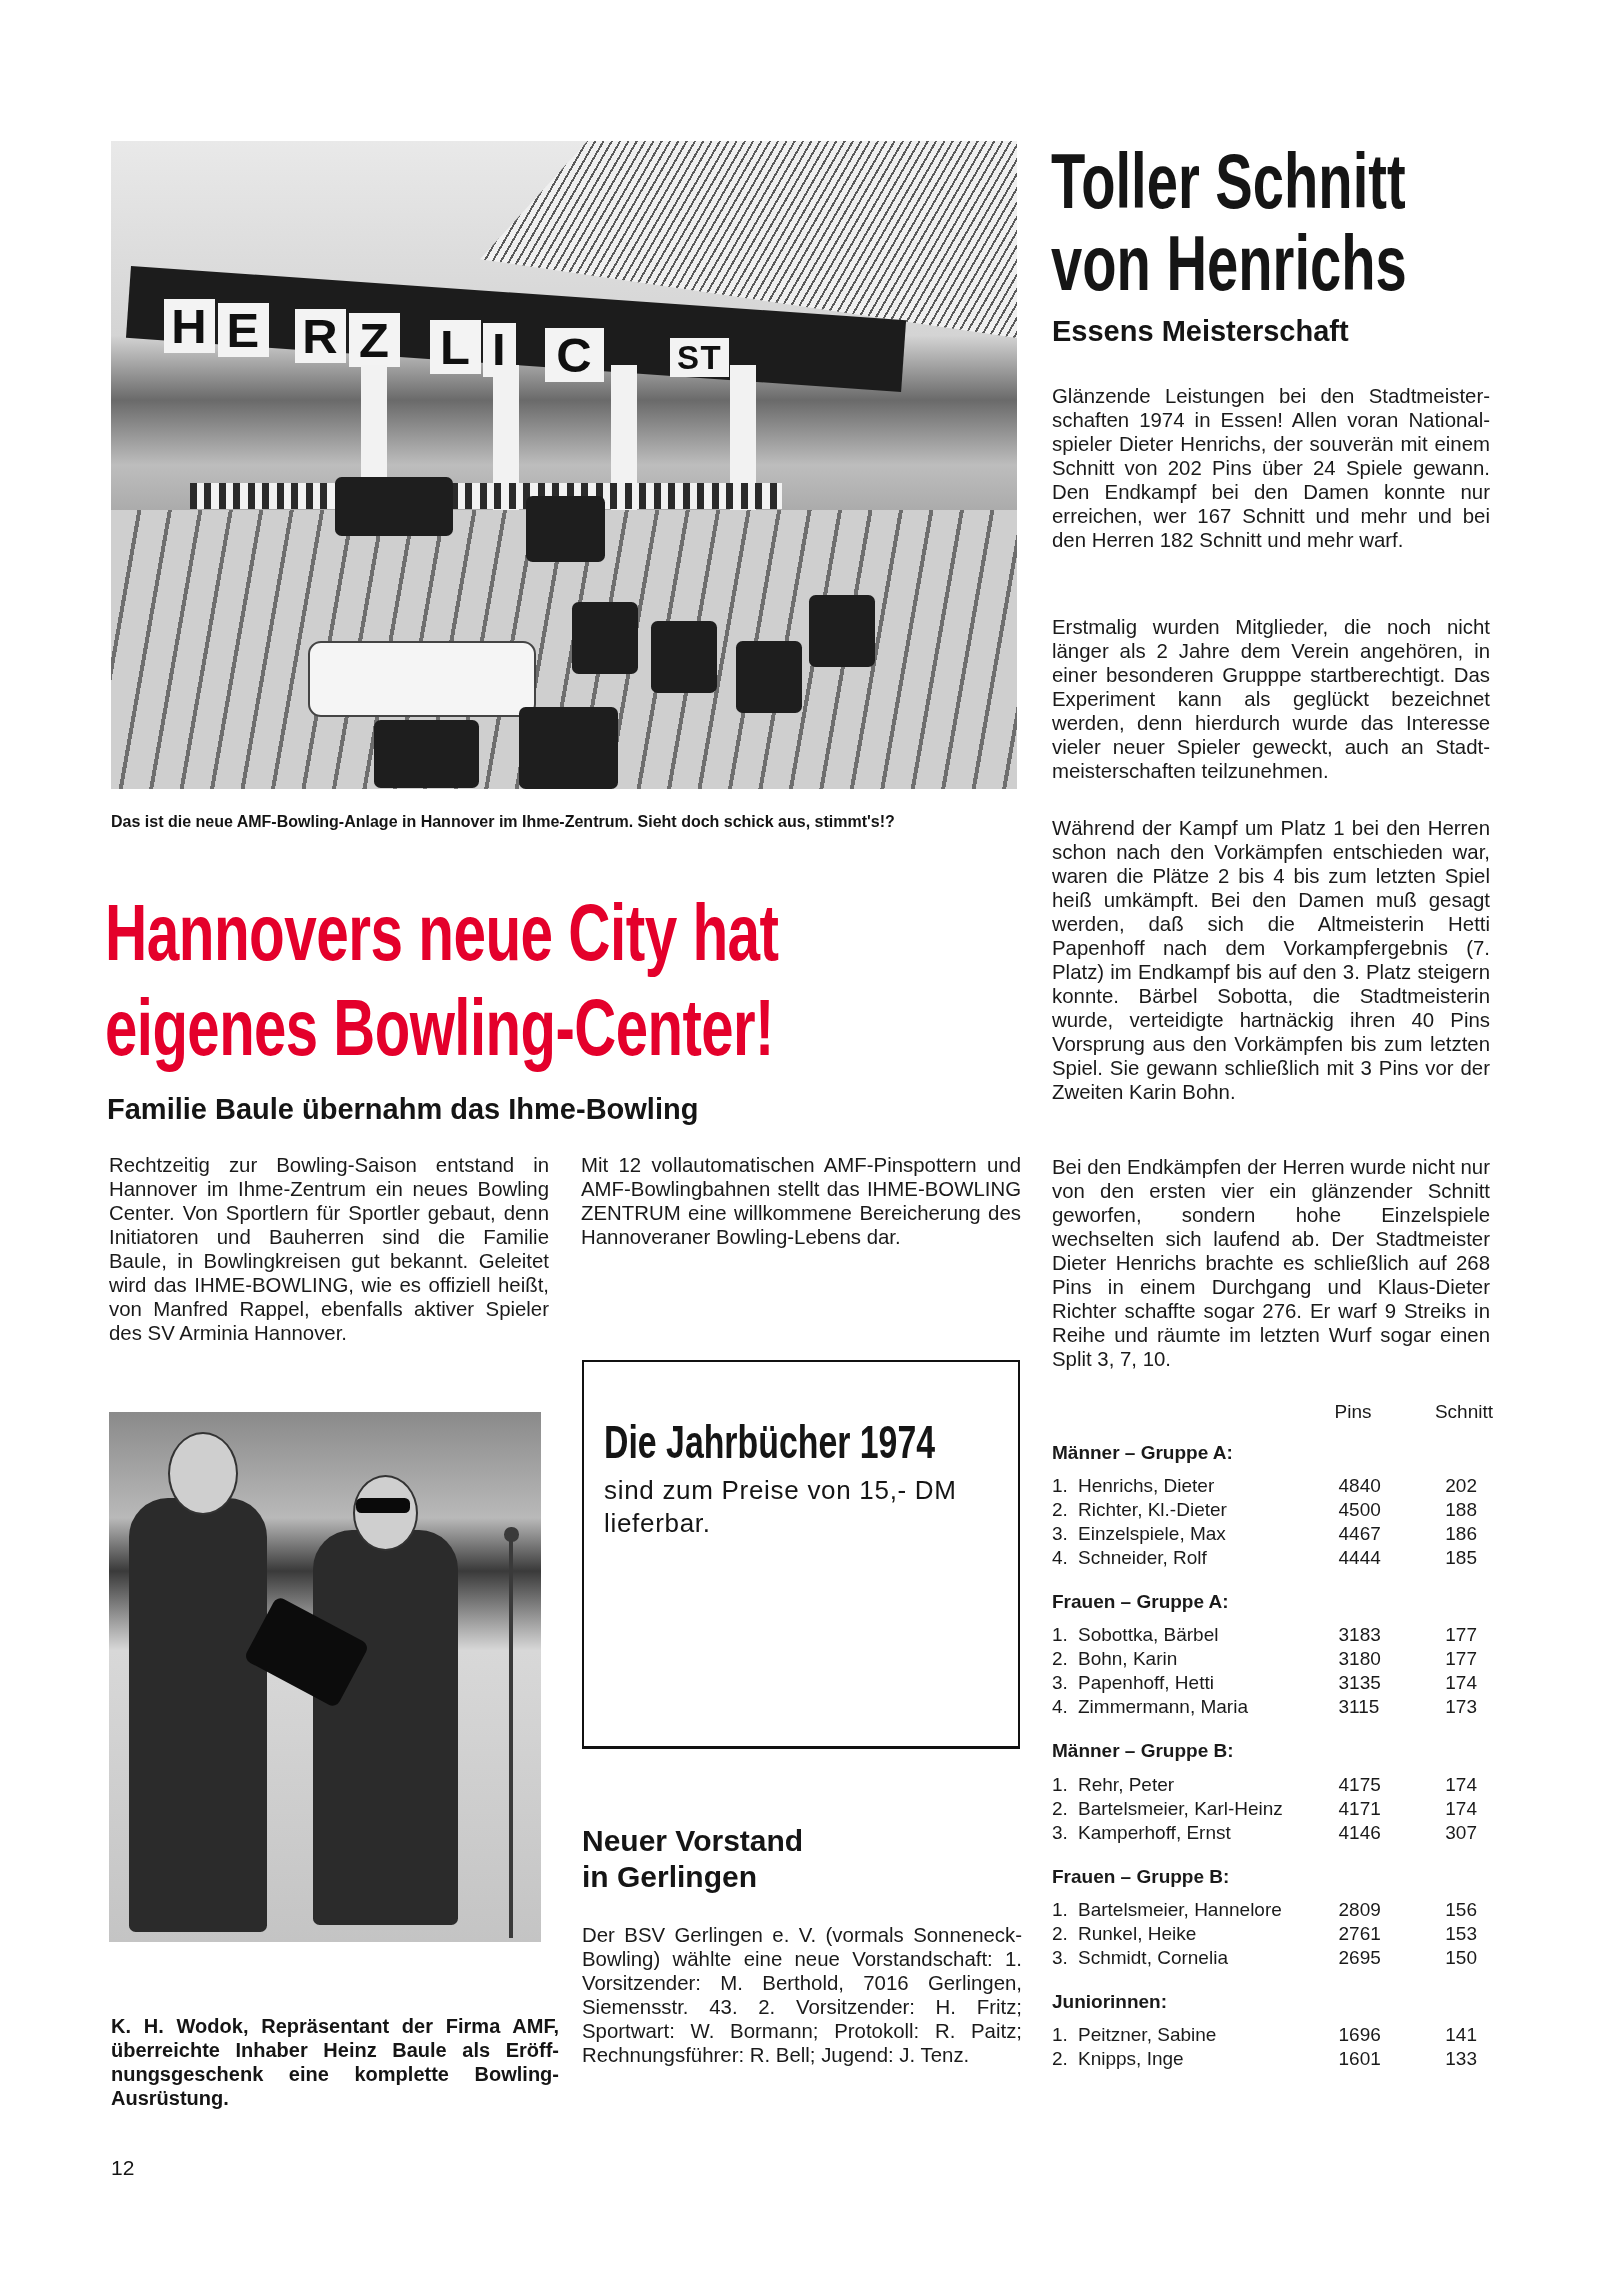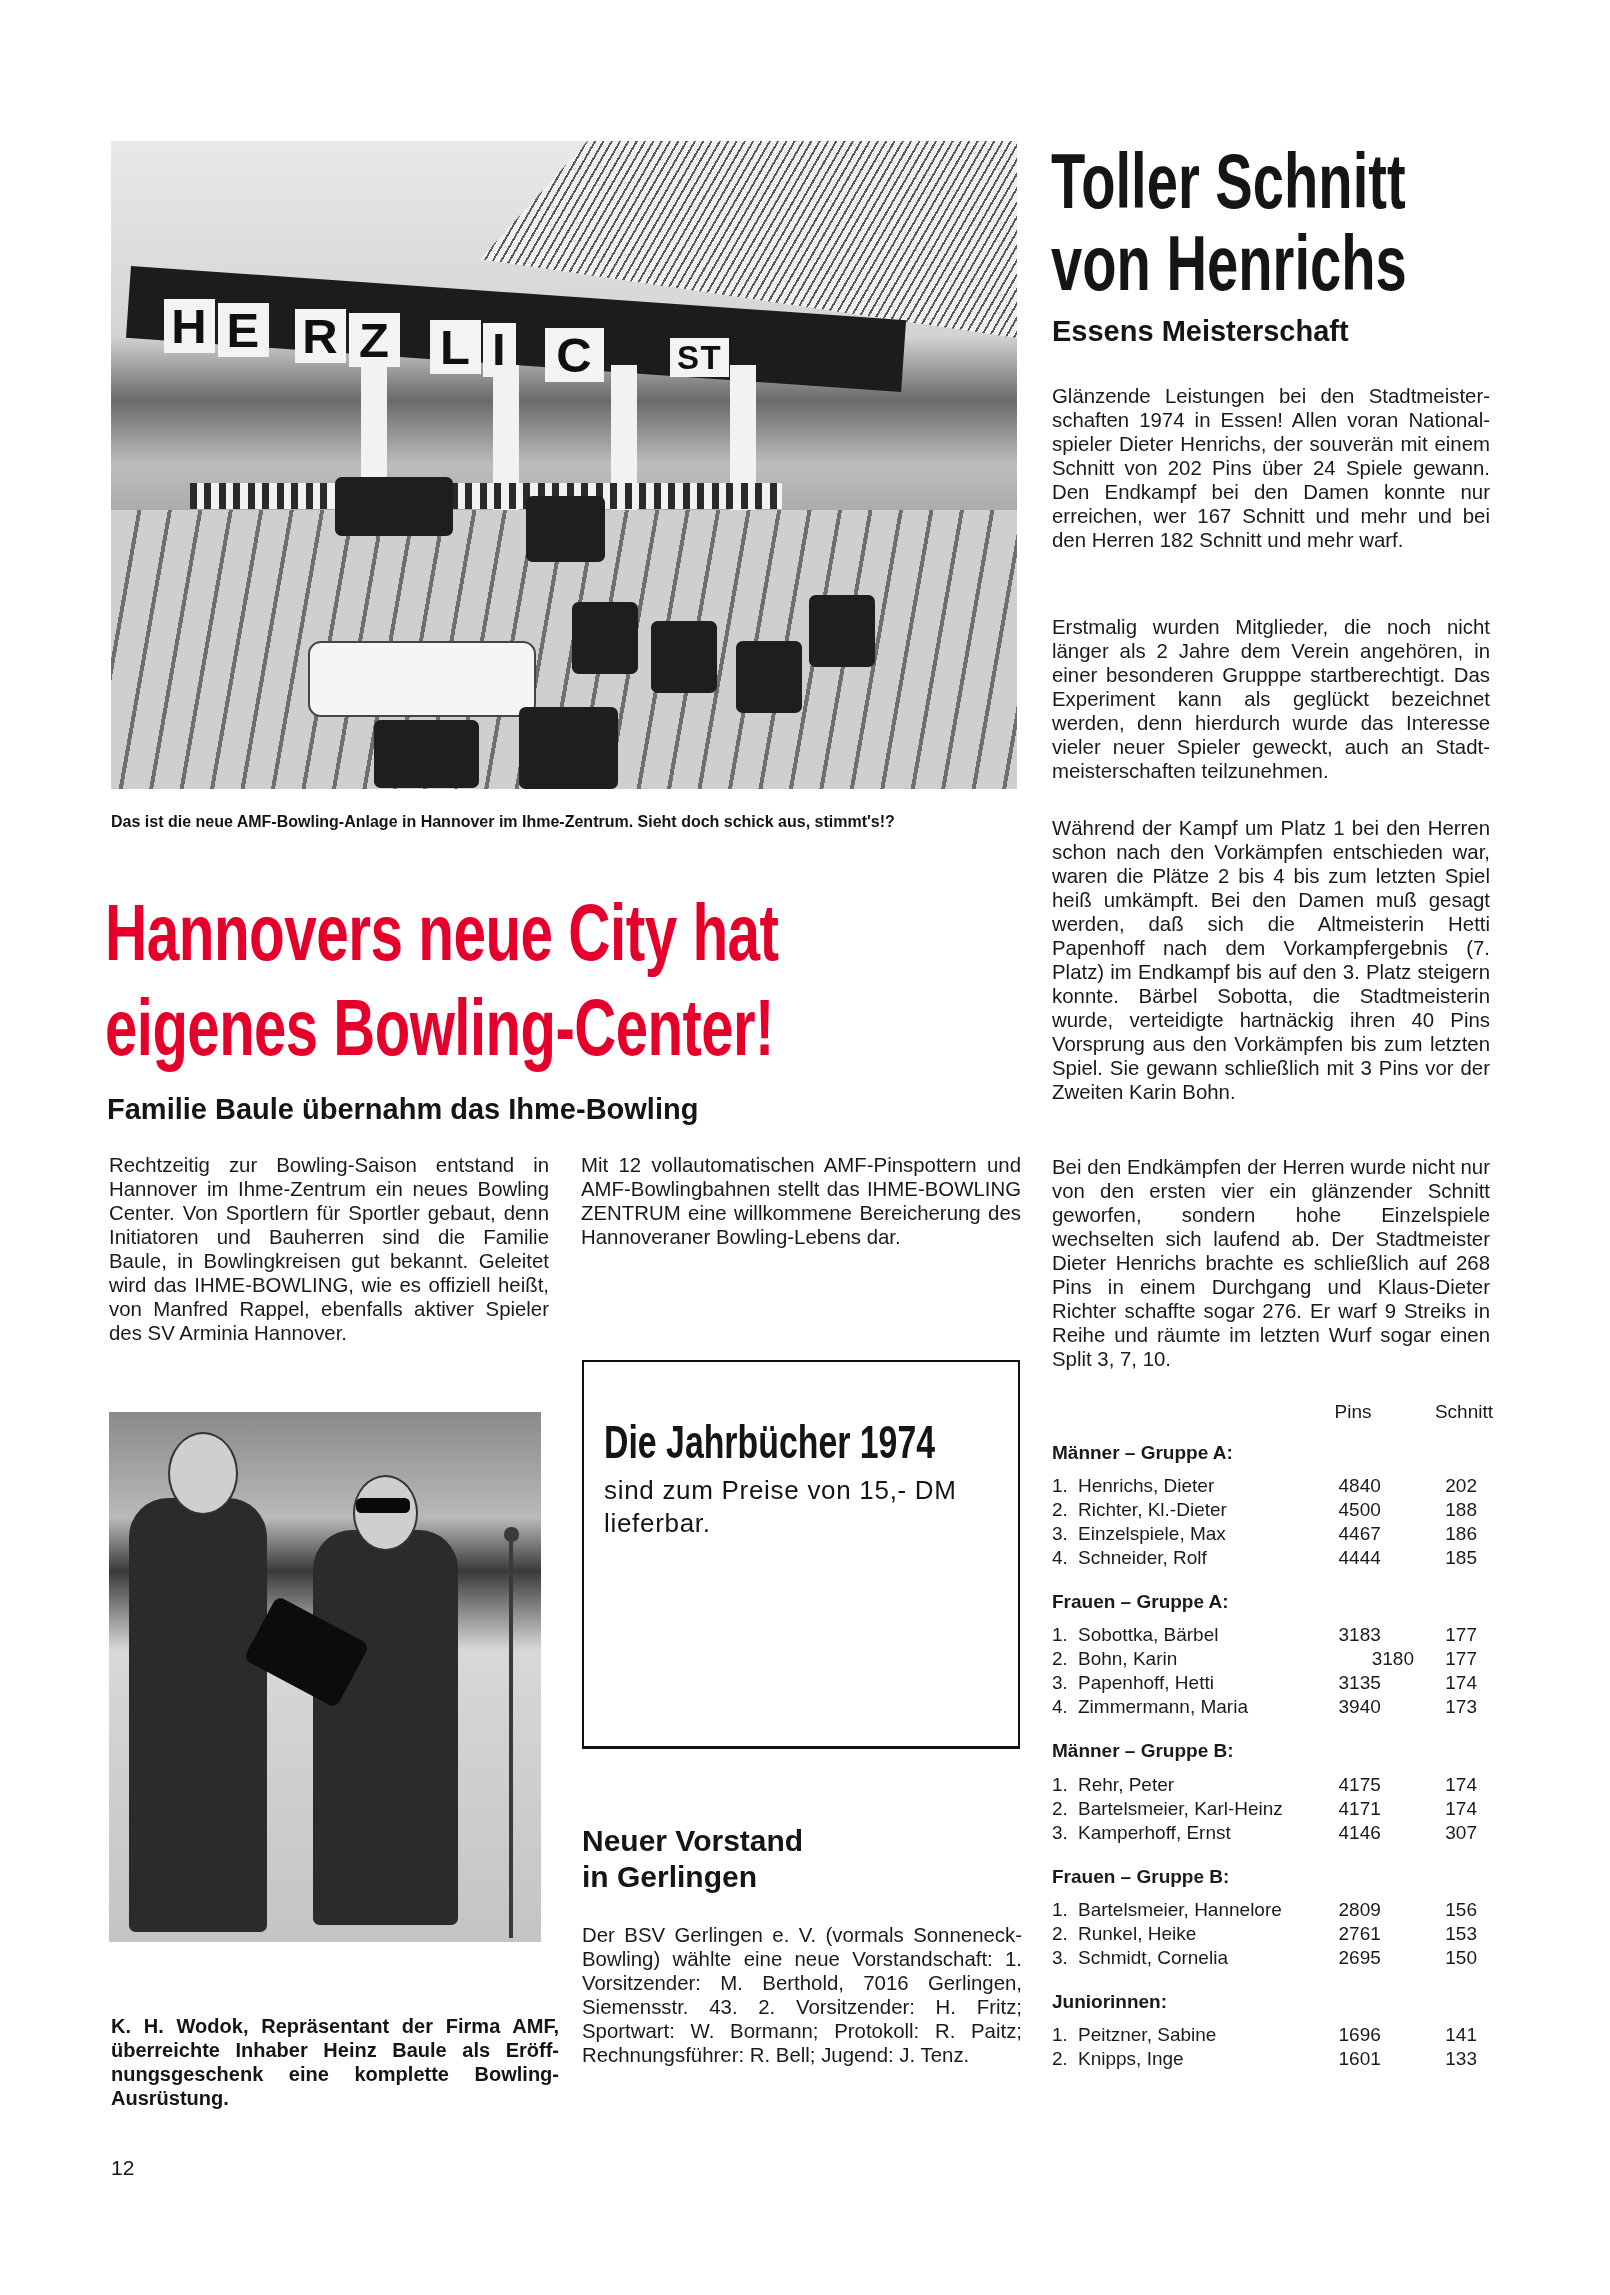--- a/index.html
+++ b/index.html
@@ -208,33 +208,33 @@
         </tr>
     <tr>
           <td>1.</td>
           <td>Sobottka, Bärbel</td>
           <td style="text-align:left;padding-left:10.5px;">3183</td>
           <td style="text-align:right;padding-right:16px;">177</td>
         </tr>
     <tr>
           <td>2.</td>
           <td>Bohn, Karin</td>
-          <td style="text-align:right;padding-left:10.5px;">3180</td>
+          <td style="text-align:left;padding-left:10.5px;">3180</td>
           <td style="text-align:right;padding-right:16px;">177</td>
         </tr>
     <tr>
           <td>3.</td>
           <td>Papenhoff, Hetti</td>
           <td style="text-align:left;padding-left:10.5px;">3135</td>
           <td style="text-align:right;padding-right:16px;">174</td>
         </tr>
     <tr>
           <td>4.</td>
           <td>Zimmermann, Maria</td>
-          <td style="text-align:left;padding-left:10.5px;">3940</td>
+          <td style="text-align:left;padding-left:10.5px;">3115</td>
           <td style="text-align:right;padding-right:16px;">173</td>
         </tr>
     <tr>
           <td colspan="4" style="height:20px;"></td>
         </tr>
 
     <tr>
           <td colspan="4" class="res-group">Männer – Gruppe B:</td>
         </tr>
     <tr>

